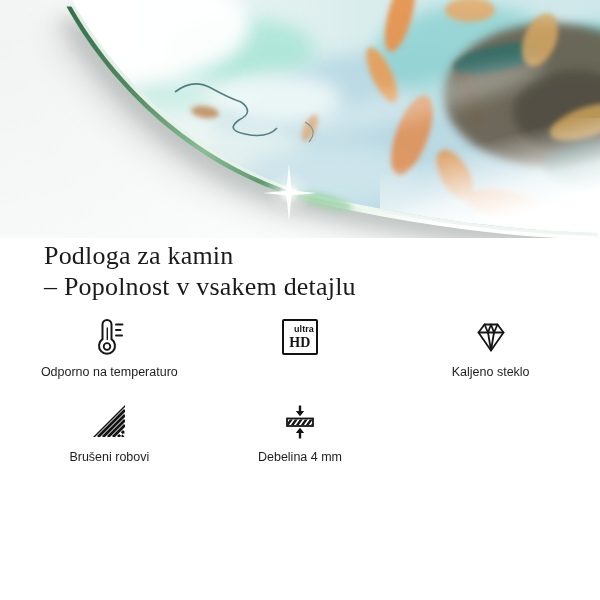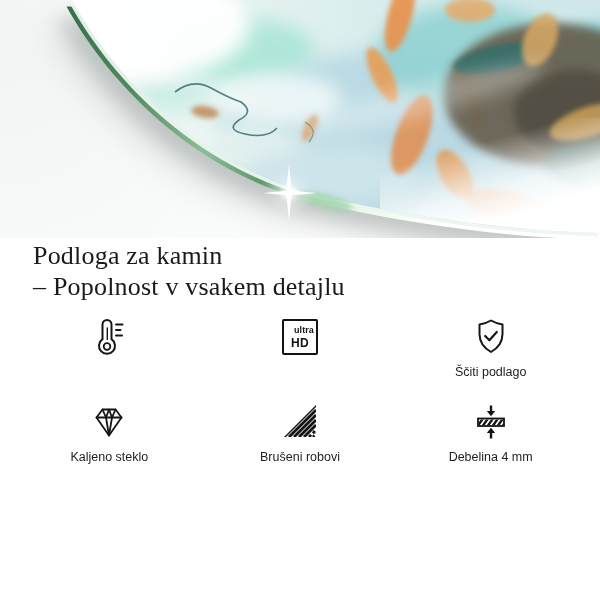--- a/index.html
+++ b/index.html
@@ -5,41 +5,41 @@
   * { margin: 0; padding: 0; box-sizing: border-box; }
   html, body { width: 600px; height: 600px; background: #ffffff; overflow: hidden;
                font-family: "Liberation Sans", sans-serif; }
 
   
   .hero { position: relative; width: 600px; height: 238px; overflow: hidden;
           background: radial-gradient(circle at 0% 18%, #f2f3f3 0%, #fafbfb 45%, #ffffff 75%); }
   .hero svg { display: block; }
 
   
-  .content { padding: 0 28px 0 33px; }
+  .content { padding: 0 28px 0 33px; margin-left: 11px; }
   .page-title { margin-top: 2px; font-family: "Liberation Serif", serif; font-weight: 400;
                 font-size: 26px; line-height: 1.2; color: #1a1a1a; letter-spacing: .2px;
                 white-space: pre-line; }
   .product-description { margin-top: 13px; width: 534px; font-size: 14.5px; line-height: 1.82;
                          color: #3b3b3b; white-space: pre-line; }
 
   
   .features { margin: 12px 14px 0 14px; display: grid;
               grid-template-columns: repeat(3, 1fr); row-gap: 20px; }
   .feature { text-align: center; }
   .feature-icon { height: 46px; display: flex; align-items: center; justify-content: center;
                   margin-bottom: 5px; }
   .feature-label { font-size: 12.5px; color: #1e1e1e; }
 
   
   .uhd-box { width: 36px; height: 36px; border: 2.5px solid #121212; border-radius: 2px;
              display: flex; flex-direction: column; align-items: center; justify-content: center;
              color: #121212; background: #fff; }
   .uhd-top { font-size: 9px; font-weight: 600; line-height: 1; letter-spacing: .1px; padding-left: 8px; }
-  .uhd-hd  { font-size: 12px; font-weight: 700; line-height: 1; margin-top: 2px; letter-spacing: .3px; }
+  .uhd-hd  { font-size: 14px; font-weight: 700; line-height: 1; margin-top: 2px; letter-spacing: .3px; font-family: Liberation Serif, serif; }
 </style>
 </head>
 <body>
 
 <div class="hero">
   <svg width="600" height="238" viewBox="0 0 600 238" aria-hidden="true">
     <defs>
       <clipPath id="disc">
         <path d="M72,0 C105,60 180,155 308,193 C420,220 520,231 600,233 L600,0 Z"></path>
       </clipPath>
@@ -166,40 +166,32 @@
     <div class="feature-icon">
       <svg width="40" height="44" viewBox="0 0 40 44" fill="none" stroke="#161616" stroke-width="2" stroke-linecap="round">
         <path d="M13.5,9.5 a4.5,4.5 0 0 1 9,0 V24.2 a8,8 0 1 1 -9,0 Z"></path>
         <circle cx="18" cy="31.5" r="3.3" stroke-width="1.8"></circle>
         <line x1="18.3" y1="13" x2="18.3" y2="24.5" stroke-width="1.4"></line>
         <line x1="27" y1="9.5" x2="33.5" y2="9.5"></line>
         <line x1="27" y1="15" x2="31.5" y2="15"></line>
         <line x1="27" y1="20.5" x2="33" y2="20.5"></line>
       </svg>
     </div>
+    <div class="feature-label">Odporno na temperaturo</div>
   </div>
 
   <div class="feature">
     <div class="feature-icon">
       <div class="uhd-box">
         <span class="uhd-top">ultra</span>
         <span class="uhd-hd">HD</span>
       </div>
     </div>
   </div>
 
-  <div class="feature">
-    <div class="feature-icon">
-      <svg width="40" height="42" viewBox="0 0 40 42" fill="none" stroke="#161616" stroke-width="2" stroke-linecap="round" stroke-linejoin="round">
-        <path d="M20,4.5 C23.5,6.6 27.5,7.9 31.5,8.4 V18 C31.5,26 27,32 20,36 C13,32 8.5,26 8.5,18 V8.4 C12.5,7.9 16.5,6.6 20,4.5 Z"></path>
-        <path d="M14.2,20 l4.2,4.2 L25.8,16" stroke-width="2.2"></path>
-      </svg>
-    </div>
-    <div class="feature-label">Ščiti podlago</div>
-  </div>
 
   <div class="feature">
     <div class="feature-icon">
       <svg width="40" height="40" viewBox="0 0 40 40" fill="none" stroke="#161616" stroke-width="1.8" stroke-linejoin="round" stroke-linecap="round">
         <path d="M7.5,15.5 L13.5,7.5 H26.5 L32.5,15.5 L20,33.5 Z"></path>
         <path d="M7.5,15.5 H32.5"></path>
         <path d="M13.5,7.5 L17,15.5 L20,7.5 L23,15.5 L26.5,7.5"></path>
         <path d="M17,15.5 L20,33.5 M23,15.5 L20,33.5"></path>
       </svg>
     </div>

